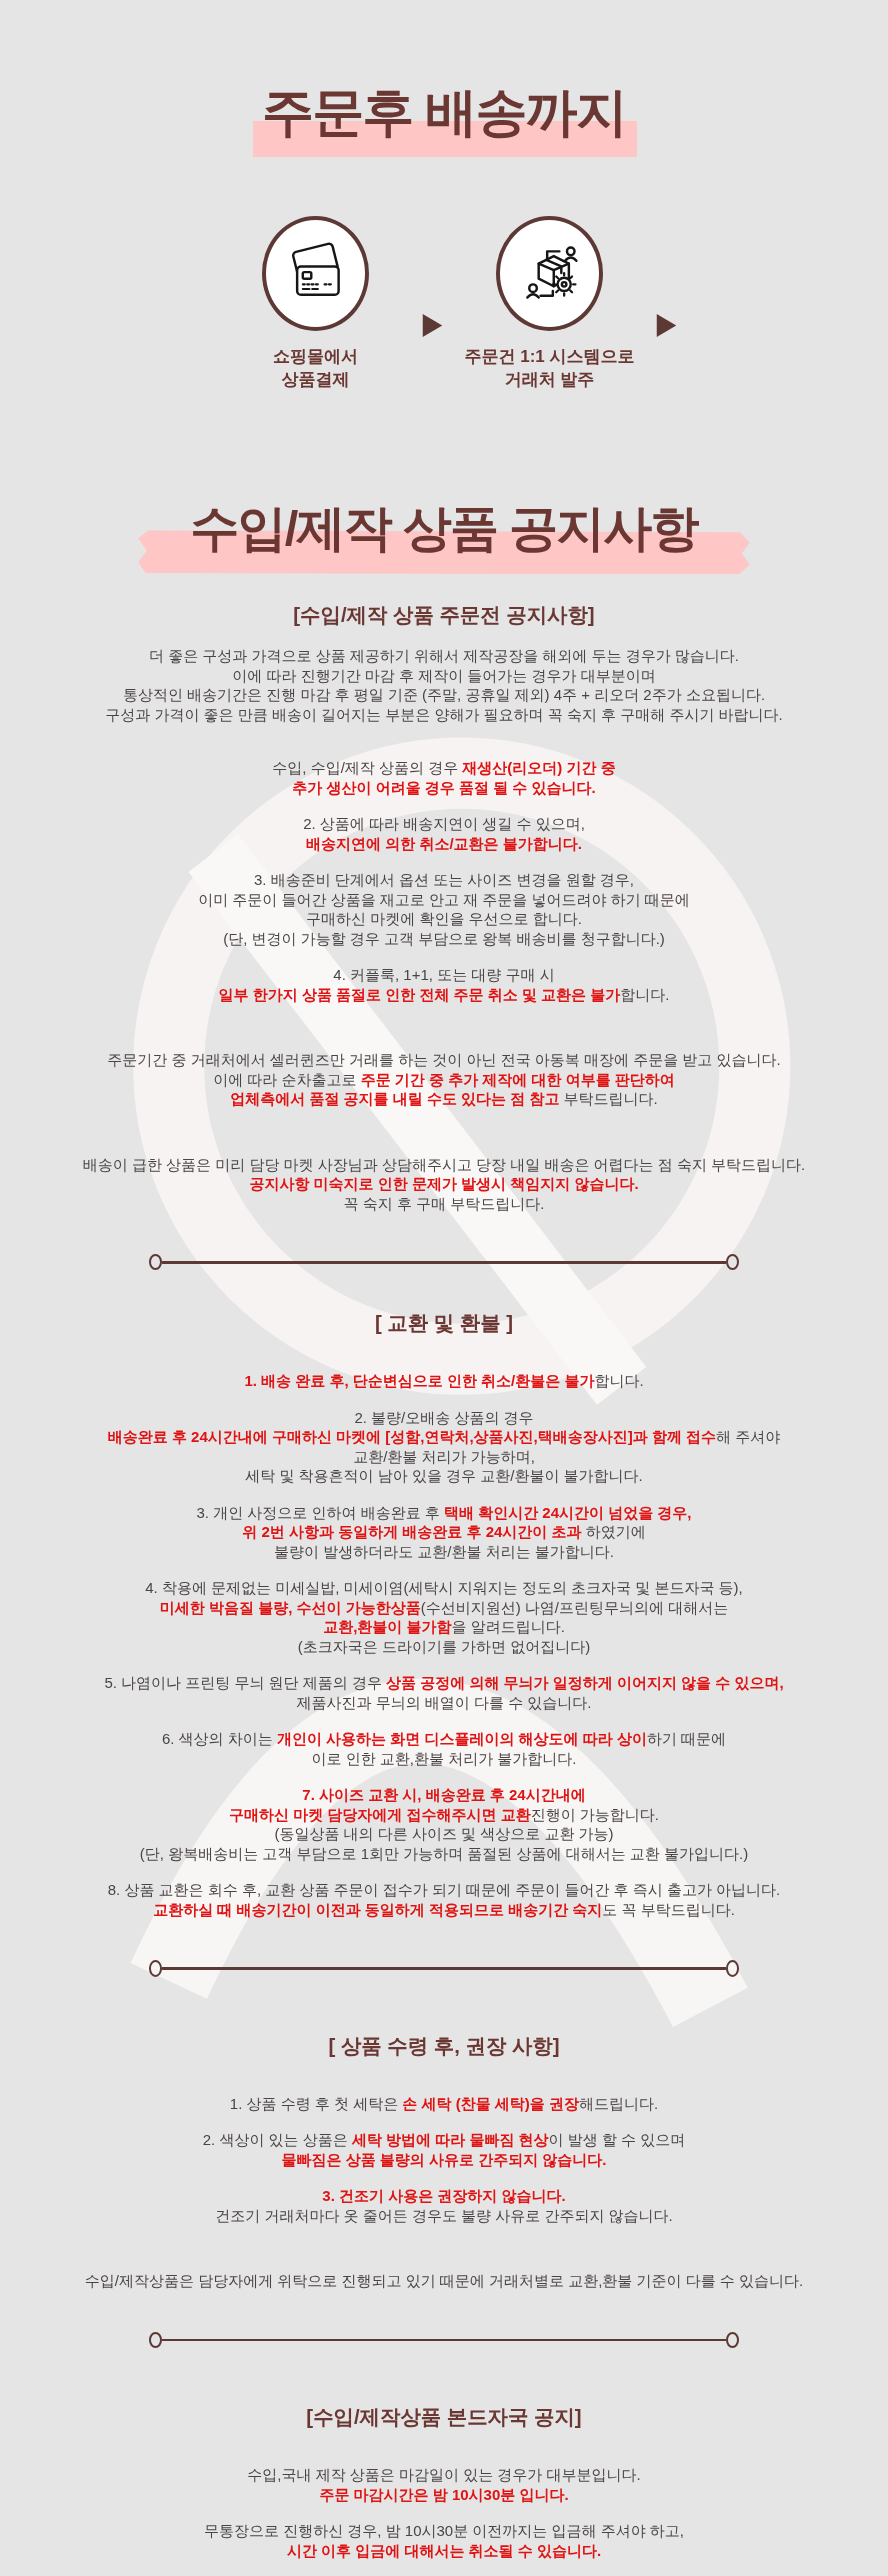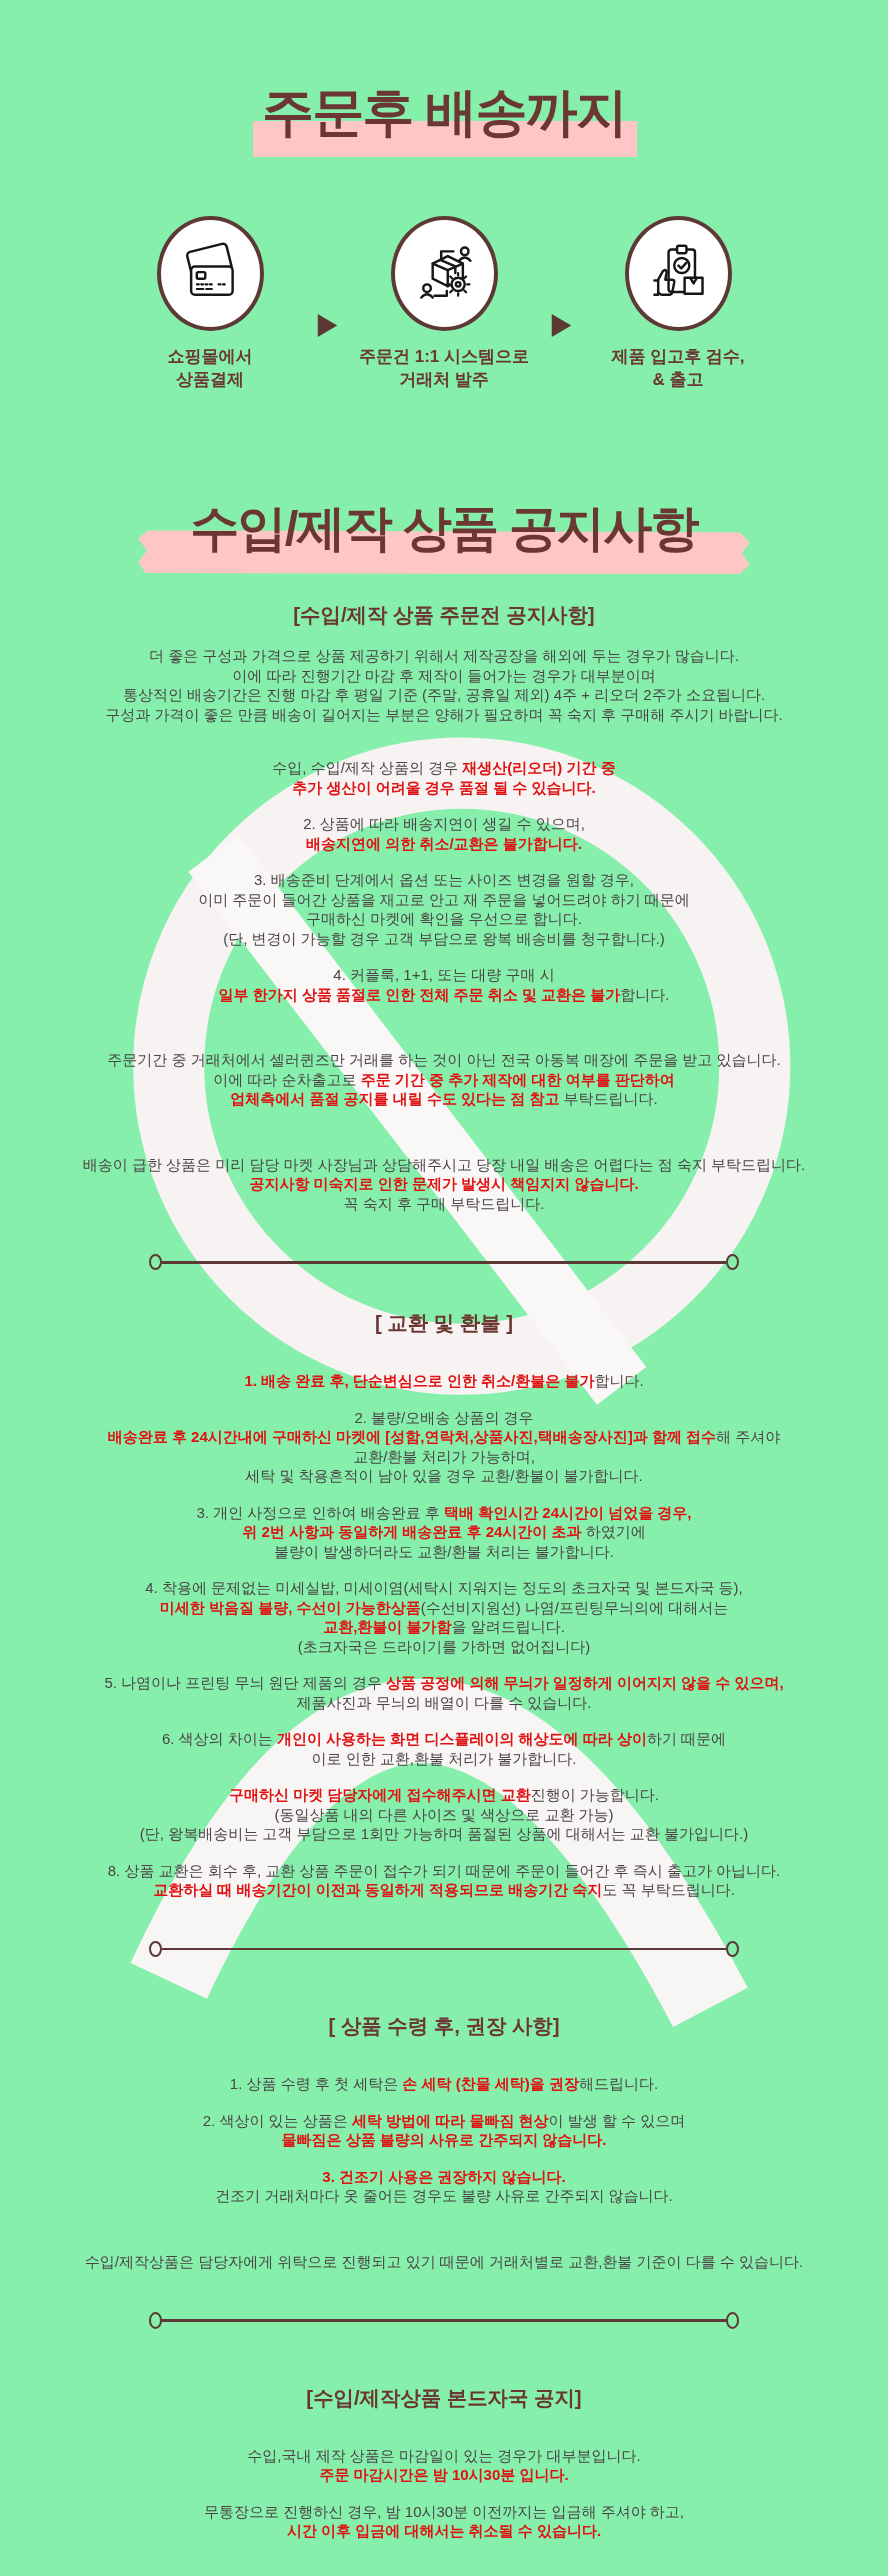--- a/index.html
+++ b/index.html
@@ -1,18 +1,18 @@
 <!DOCTYPE html>
 <html style="font-size:14px"><head>
 <meta charset="utf-8">
 <style>
   html,body { margin:0; padding:0; background:#ffffff; }
   .page {
     position:relative; width:888px; height:2576px; margin:0 auto;
-    background:#86efac; overflow:hidden;
+    background:#e5e5e5; overflow:hidden;
     font-family:"Liberation Sans", sans-serif; color:#4b4444;
   }
   .watermark { position:absolute; left:0; top:693px; z-index:0; pointer-events:none; }
   .content { position:relative; z-index:1; text-align:center; padding-top:78px; }
 
   
   .big-title { display:inline-block; position:relative; font-weight:700;
     color:#6a3732; letter-spacing:-1.8px; }
   .t1 { font-size:52px; }
   .t2 { font-size:49px; margin-top:105px;text-align:right; }
@@ -127,40 +127,20 @@
           <div>거래처 발주</div>
         </div>
       </div>
 
       <div class="step-arrow">
         <svg width="23" height="27" viewBox="0 0 26 30">
             <polygon points="2,2 24,15 2,28" fill="#5d3936"></polygon>
           </svg>
       </div>
 
-      <div class="step">
-        <div class="step-circle">
-          <svg width="66" height="66" viewBox="0 0 70 70">
-            <g fill="none" stroke="#161616" stroke-width="2.6" stroke-linecap="round" stroke-linejoin="round">
-              <rect x="25" y="9" width="28" height="45" rx="3"></rect>
-              <rect x="34" y="5" width="10" height="8" rx="2" fill="#ffffff"></rect>
-              <circle cx="39" cy="26" r="8"></circle>
-              <path d="M35.5 26 l3 3 l5.5 -6"></path>
-              <rect x="42" y="39" width="19" height="17" fill="#ffffff"></rect>
-              <path d="M48 39 l3.5 6 l3.5 -6"></path>
-              <path d="M14 41 l5 -9 q3 -3 4 1 l-1.5 8 h7 q3 0 2.5 3 l-2 10 q-.6 3 -3.5 3 h-8 l-3.5 -2"></path>
-              <path d="M10 42 h4 v15 h-4"></path>
-            </g>
-          </svg>
-        </div>
-        <div class="step-label">
-          <div>제품 입고후 검수,</div>
-          <div>&amp; 출고</div>
-        </div>
-      </div>
 
     </div>
 
     <div>
       <span class="big-title t2">
         <span>수입/제작 상품 공지사항</span>
         <span class="band"></span>
       </span>
     </div>
 
@@ -232,20 +212,21 @@
         </div>
         <div class="block">
           <div class="line"><span>5. 나염이나 프린팅 무늬 원단 제품의 경우 </span><span class="red">상품 공정에 의해 무늬가 일정하게 이어지지 않을 수 있으며,</span></div>
           <div class="line"><span>제품사진과 무늬의 배열이 다를 수 있습니다.</span></div>
         </div>
         <div class="block">
           <div class="line"><span>6. 색상의 차이는 </span><span class="red">개인이 사용하는 화면 디스플레이의 해상도에 따라 상이</span><span>하기 때문에</span></div>
           <div class="line"><span>이로 인한 교환,환불 처리가 불가합니다.</span></div>
         </div>
         <div class="block">
+          <div class="line"><span class="red">7. 사이즈 교환 시, 배송완료 후 24시간내에</span></div>
           <div class="line"><span class="red">구매하신 마켓 담당자에게 접수해주시면 교환</span><span>진행이 가능합니다.</span></div>
           <div class="line"><span>(동일상품 내의 다른 사이즈 및 색상으로 교환 가능)</span></div>
           <div class="line"><span>(단, 왕복배송비는 고객 부담으로 1회만 가능하며 품절된 상품에 대해서는 교환 불가입니다.)</span></div>
         </div>
         <div class="block">
           <div class="line"><span>8. 상품 교환은 회수 후, 교환 상품 주문이 접수가 되기 때문에 주문이 들어간 후 즉시 출고가 아닙니다.</span></div>
           <div class="line"><span class="red">교환하실 때 배송기간이 이전과 동일하게 적용되므로 배송기간 숙지</span><span>도 꼭 부탁드립니다.</span></div>
         </div>
       </div>
 

